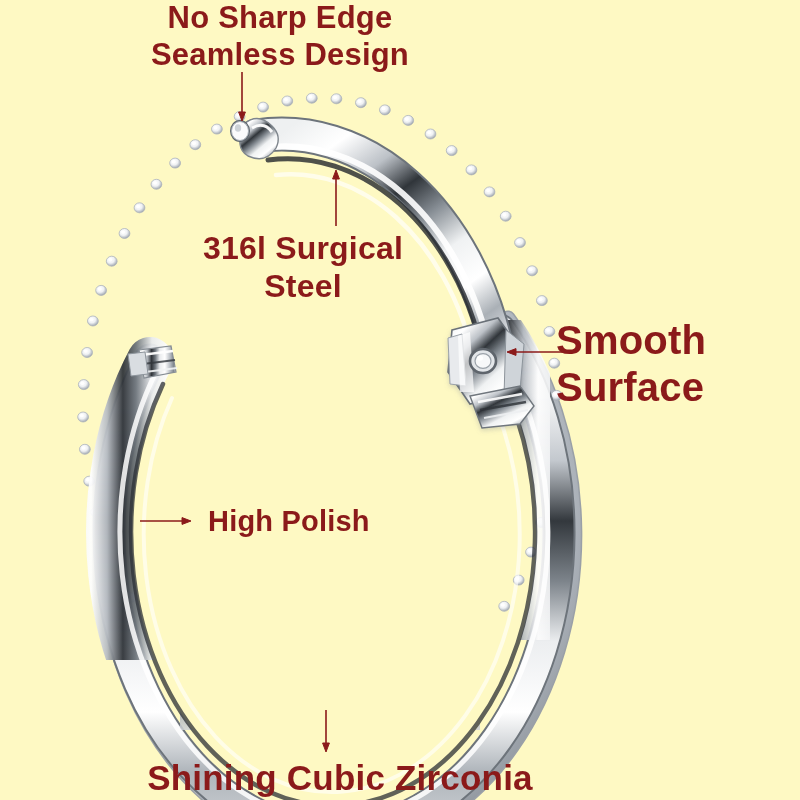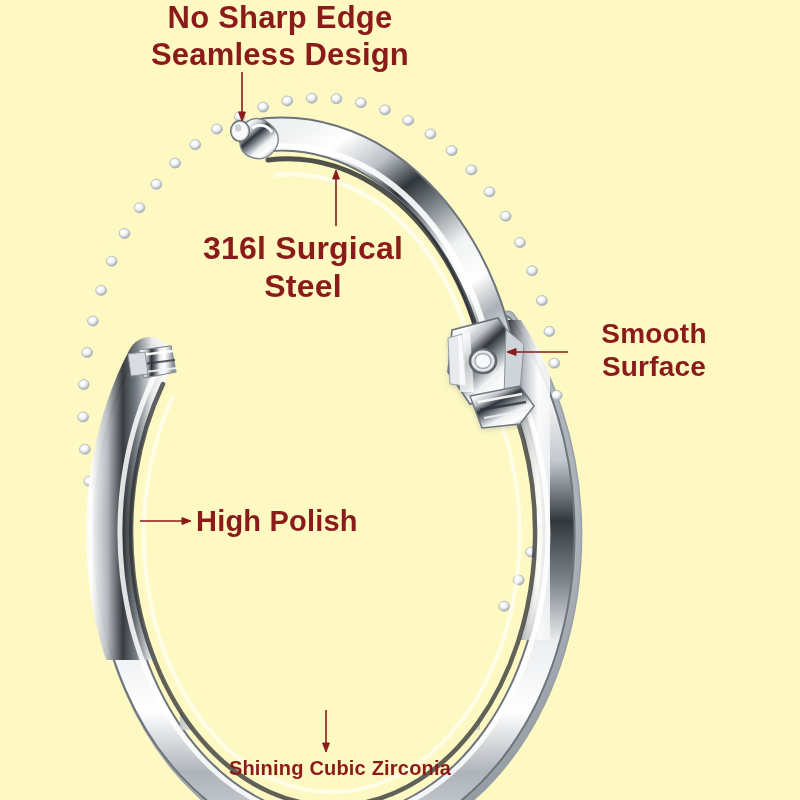--- a/index.html
+++ b/index.html
@@ -32,39 +32,39 @@
     font-size: 31px;
   }
   #label-steel {
     left: 128px;
     top: 230px;
     width: 350px;
     text-align: center;
     font-size: 32px;
   }
   #label-smooth {
-    left: 544px;
+    left: 556px;
     top: 317px;
     width: 220px;
-    text-align: center;
-    font-size: 28px;
+    text-align: left;
+    font-size: 40px;
   }
   #label-polish {
-    left: 196px;
+    left: 208px;
     top: 504px;
     width: 300px;
     text-align: left;
     font-size: 29px;
   }
   #label-zirconia {
     left: 60px;
     top: 757px;
     width: 560px;
     text-align: center;
-    font-size: 20px;
+    font-size: 35px;
   }
   #ring-stage {
     position: absolute;
     left: 0;
     top: 0;
     width: 800px;
     height: 800px;
   }
   svg { display: block; }
 </style>

